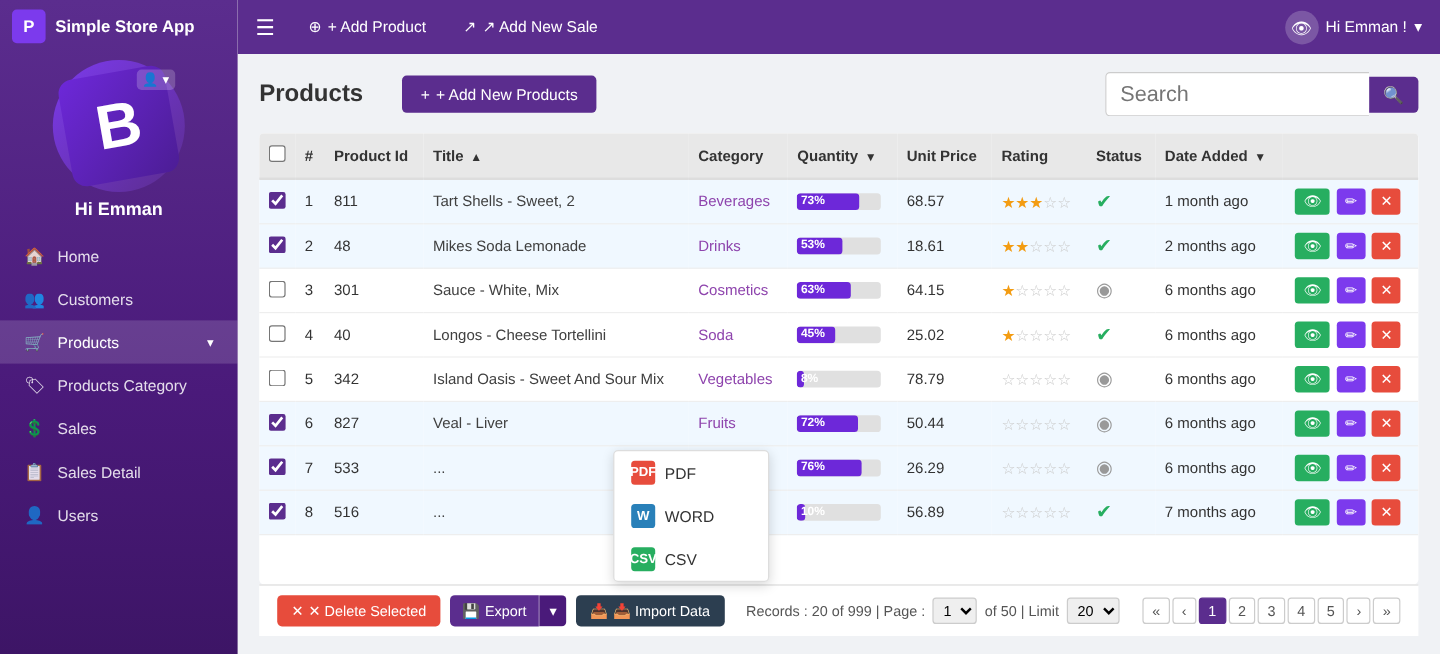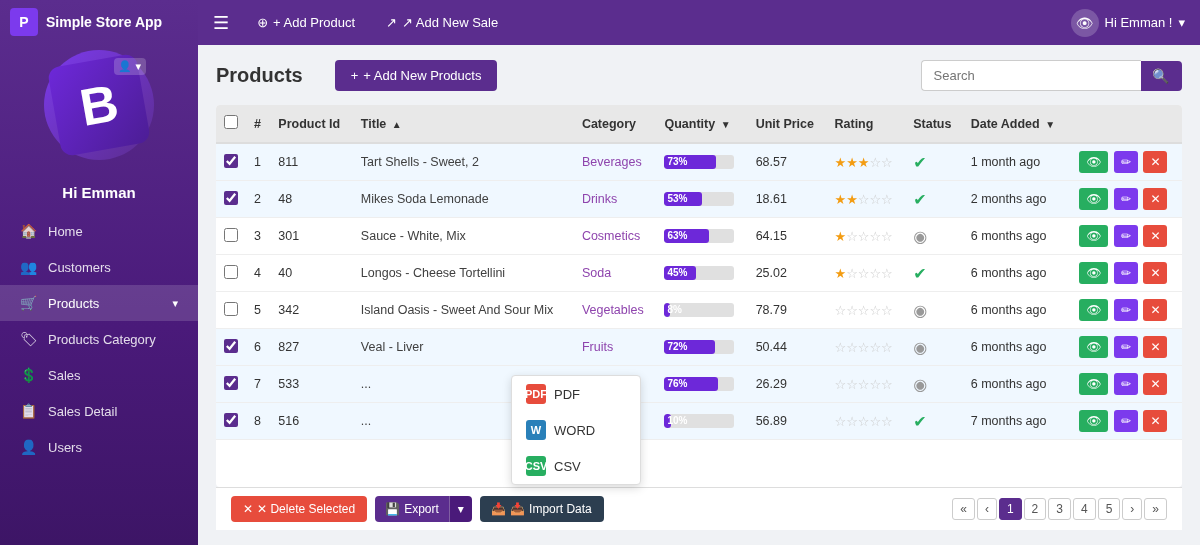--- a/index.html
+++ b/index.html
@@ -53,21 +53,21 @@
     #sidebar .user-badge {
       position: absolute; top: 8px; right: 8px;
       background: rgba(255,255,255,0.2);
       border-radius: 4px;
       padding: 2px 5px;
       font-size: 11px;
       cursor: pointer;
       display: flex; align-items: center; gap: 3px;
     }
     #sidebar .username {
-      font-size: 15px; font-weight: bold; margin: 24px 0 12px; color: white;
+      font-size: 15px; font-weight: bold; margin: 6px 0 12px; color: white;
     }
     .nav-item {
       width: 100%;
       padding: 10px 20px;
       display: flex; align-items: center; gap: 10px;
       color: rgba(255,255,255,0.85);
       cursor: pointer;
       font-size: 13px;
       transition: background 0.15s;
     }
@@ -138,21 +138,21 @@
     }
     .search-area {
       margin-left: auto;
       display: flex; align-items: center;
     }
     .search-input {
       border: 1px solid #ccc;
       border-right: none;
       padding: 7px 12px;
       border-radius: 4px 0 0 4px;
-      font-size: 13px;
+      font-size: 18px;
       width: 220px;
       outline: none;
     }
     .search-btn {
       background: #5b2d8e;
       border: none;
       color: white;
       padding: 7px 12px;
       border-radius: 0 4px 4px 0;
       cursor: pointer;
@@ -618,20 +618,31 @@
             <span>Export</span>
           </button>
           <button class="export-dd">
             <span>▾</span>
           </button>
         </div>
         <button class="import-btn">
           <span>📥</span>
           <span>📥 Import Data</span>
         </button>
+        <span class="records-info">
+          <span>Records : 20 of 999</span>
+          <span> | Page :</span>
+          <select class="page-select">
+            <option>1</option>
+          </select>
+          <span>of 50 | Limit</span>
+          <select class="page-select">
+            <option>20</option>
+          </select>
+        </span>
         <div class="pagination">
           <button class="page-btn">«</button>
           <button class="page-btn">‹</button>
           <button class="page-btn active">1</button>
           <button class="page-btn">2</button>
           <button class="page-btn">3</button>
           <button class="page-btn">4</button>
           <button class="page-btn">5</button>
           <button class="page-btn">›</button>
           <button class="page-btn">»</button>

